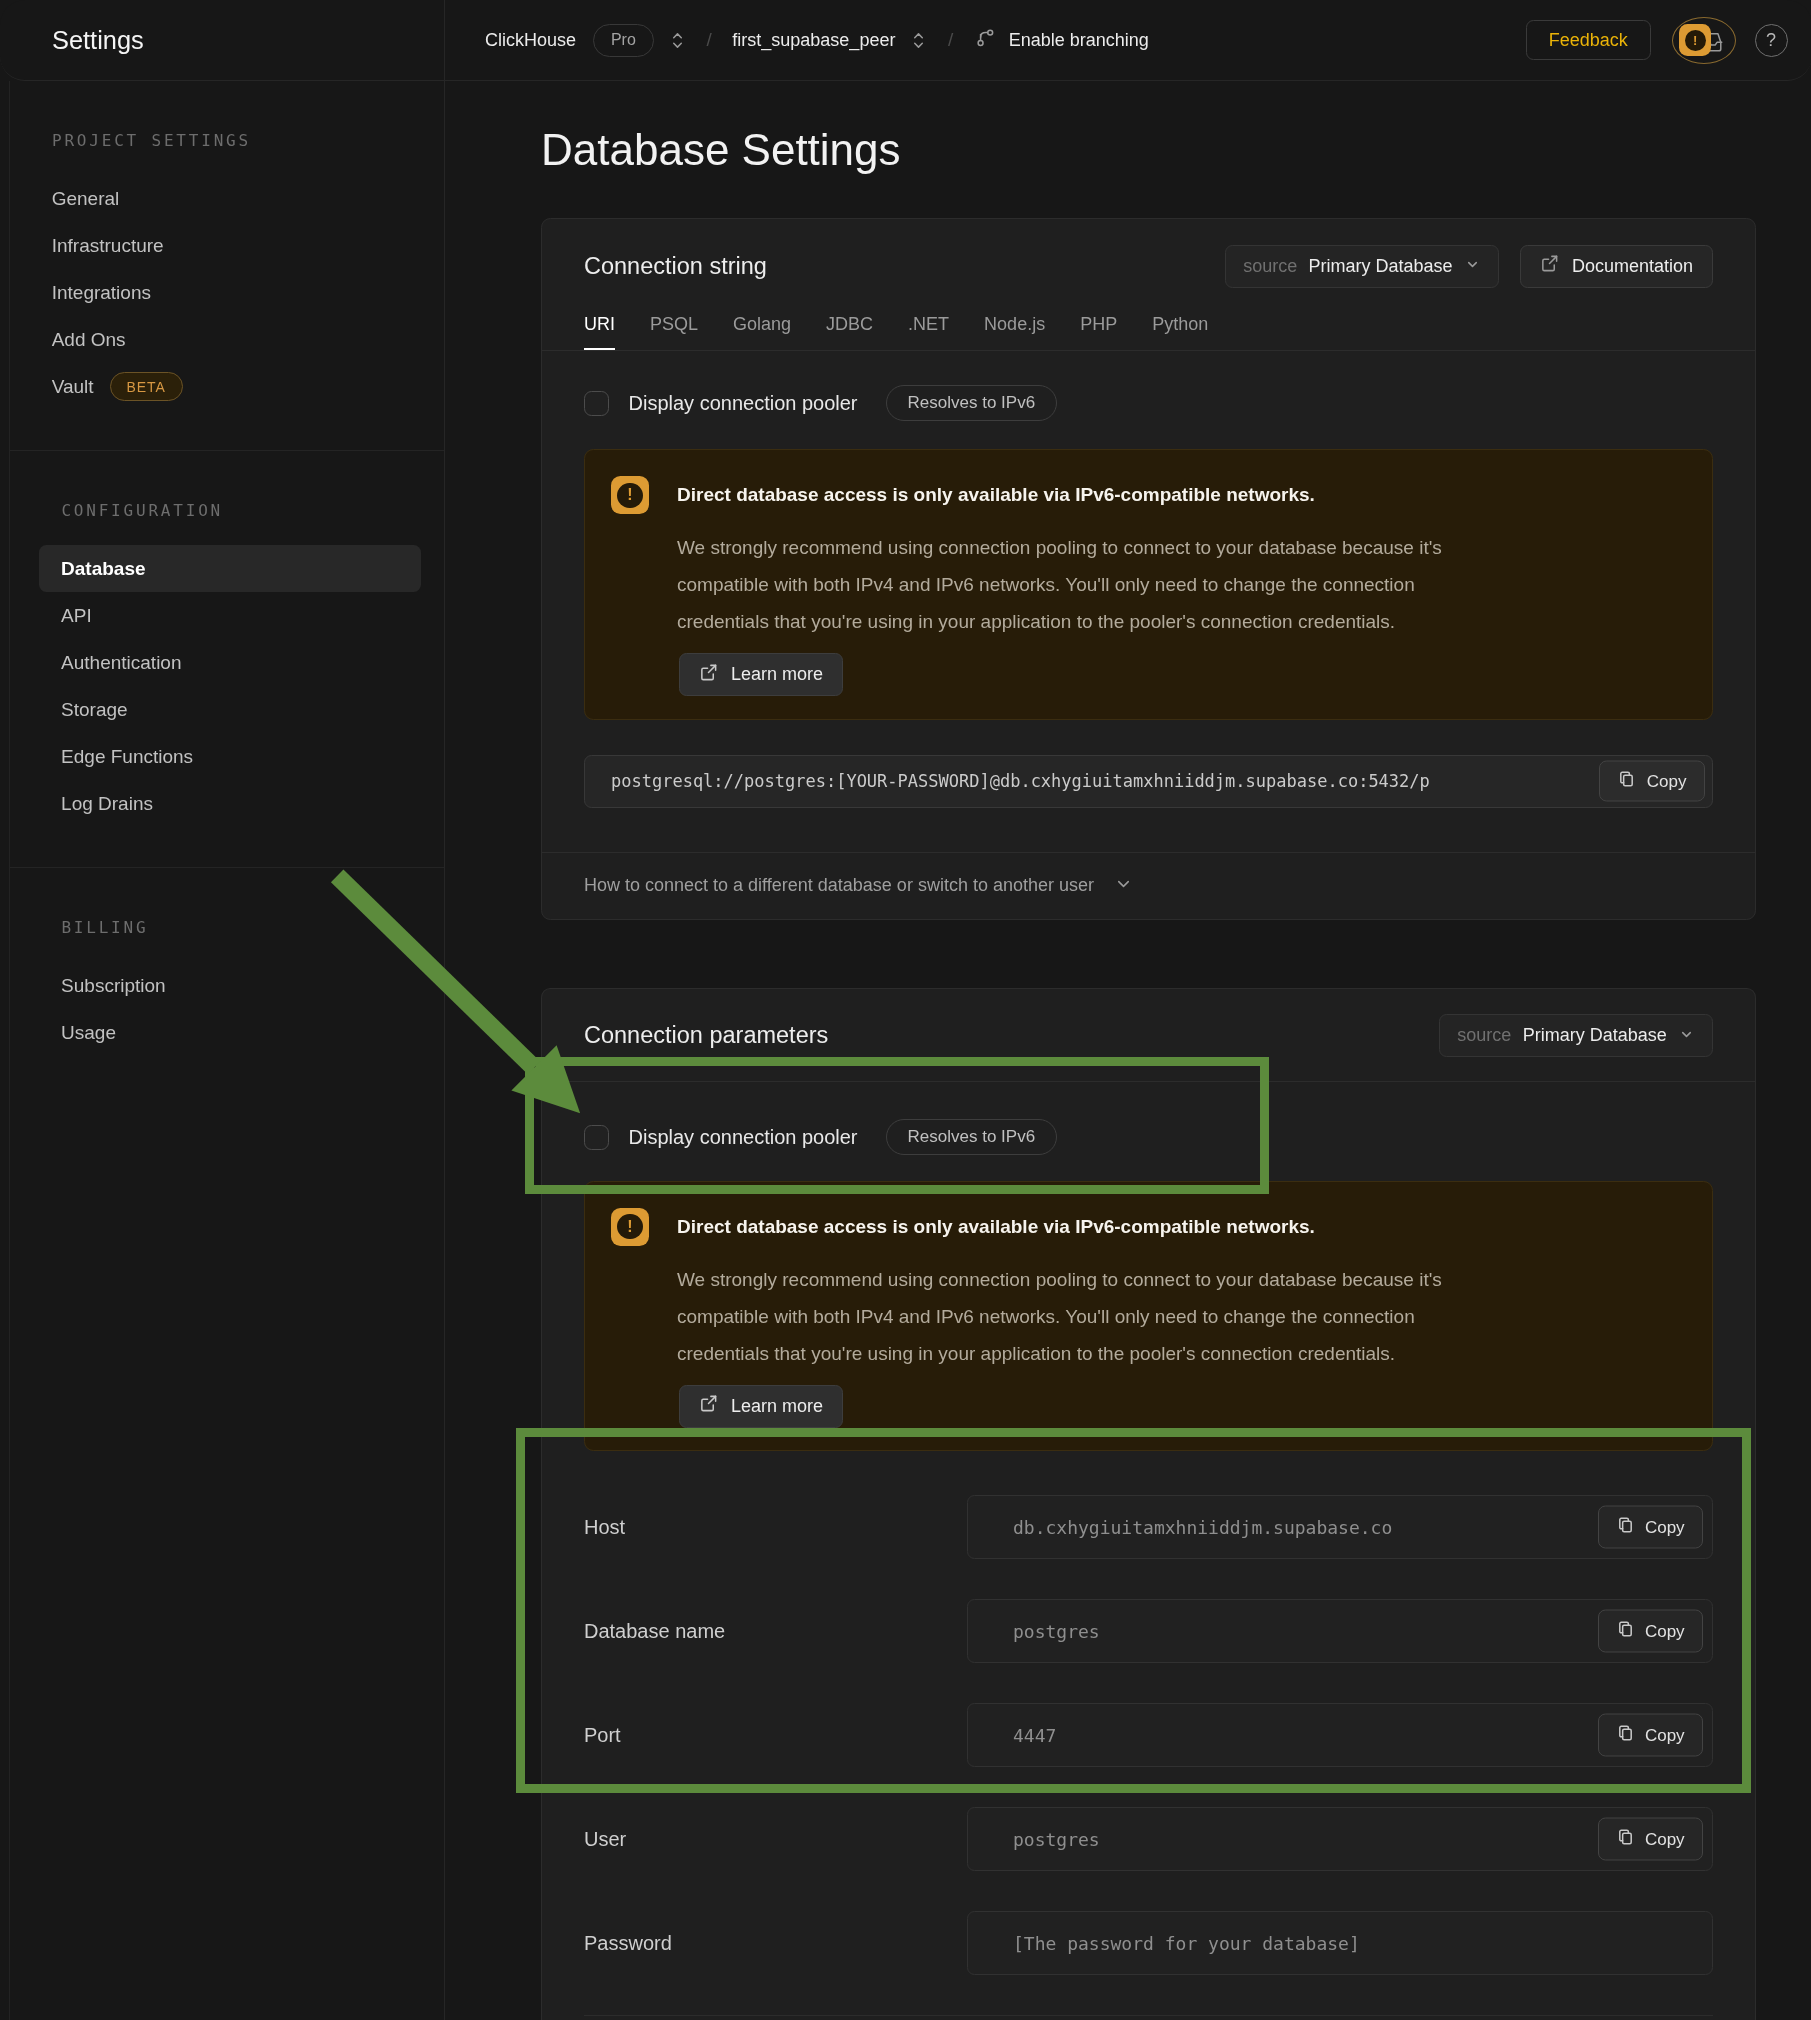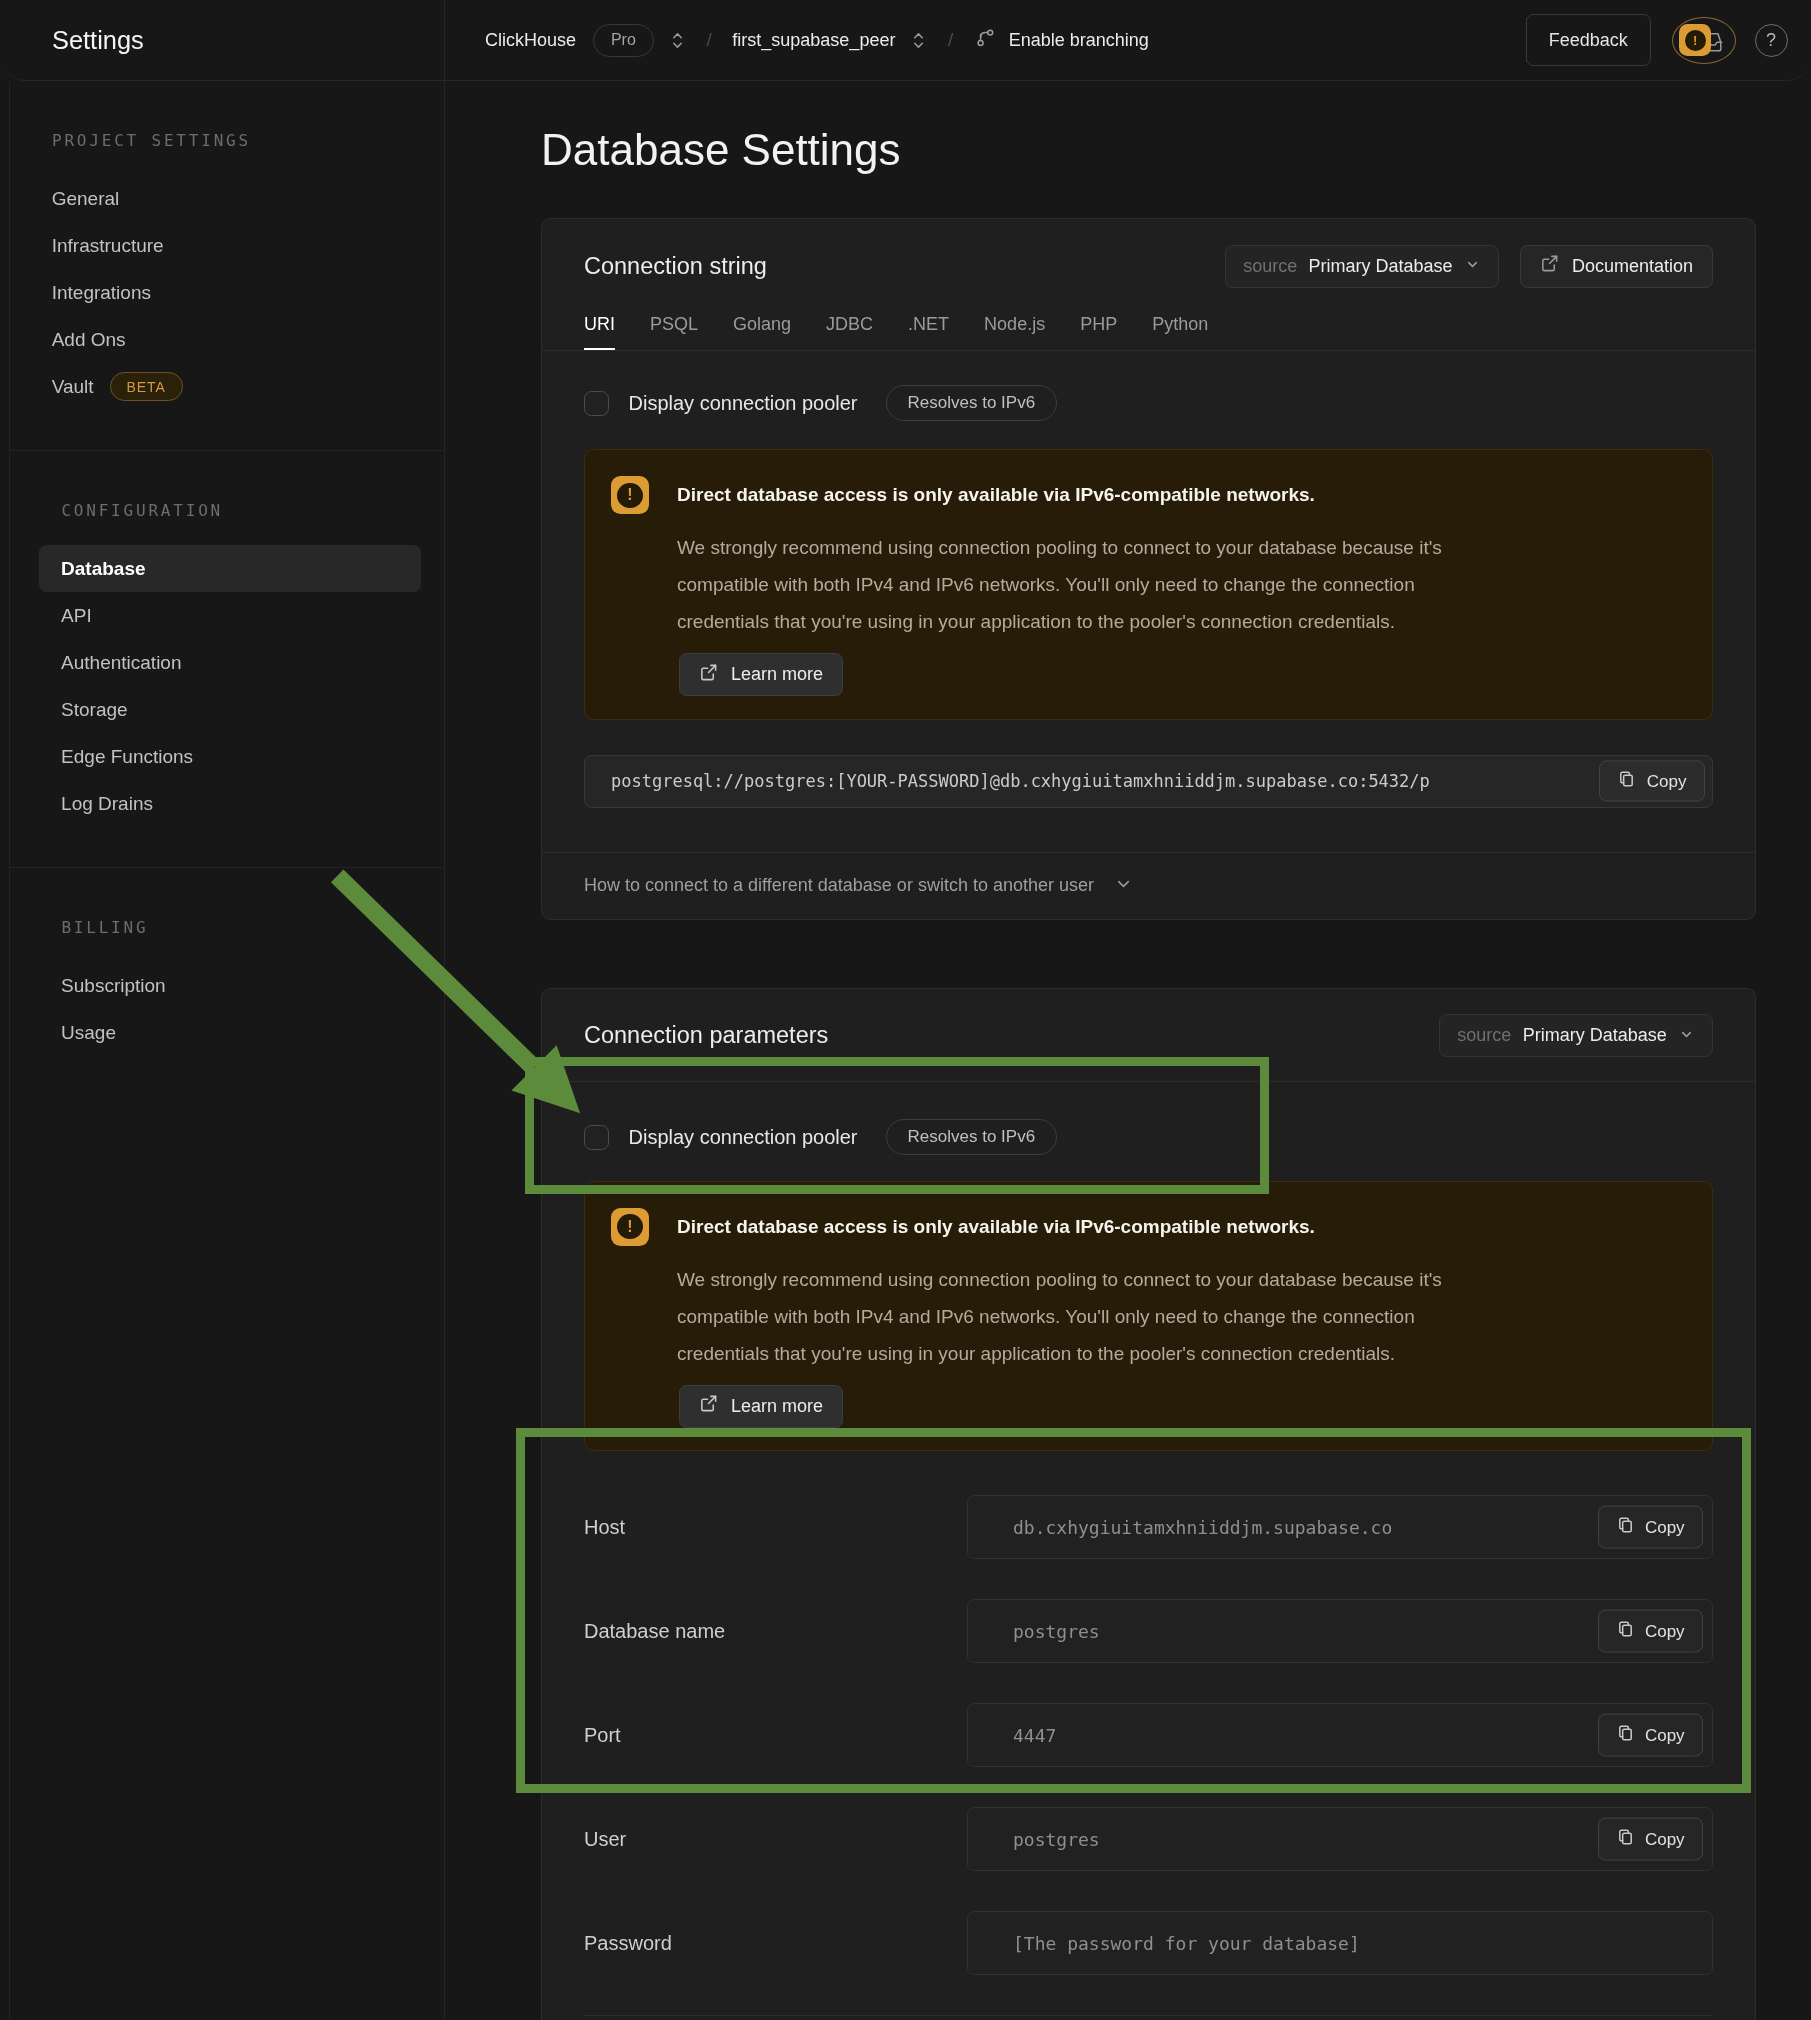--- a/index.html
+++ b/index.html
@@ -27,22 +27,22 @@
   .crumb-org, .crumb-project { font-size:18px; color:#ececec; cursor:pointer; }
   .pill-pro {
     font-size:16px; color:#a3a3a3; border:0.9px solid #383838; border-radius:17px;
     height:33px; padding:0 17px; display:flex; align-items:center; margin-left:1.9px;
   }
   .sort-ico svg, .chev-ico svg { display:block; }
   .crumb-sep { color:#4a4a4a; font-size:19px; padding:0 5.6px; }
   .branch-btn { display:flex; align-items:center; gap:12.2px; font-size:18px; color:#ececec; cursor:pointer; }
   .hdr-actions { margin-left:auto; display:flex; align-items:center; }
   .btn-feedback {
-    height:52px; padding:0 21.7px; border:0.9px solid #3a3a3a; border-radius:7.5px;
-    background:transparent; color:#e5e5e5; font-size:18px; display:flex; align-items:center; cursor:pointer;
+    height:40px; padding:0 21.7px; border:0.9px solid #3a3a3a; border-radius:7.5px;
+    background:transparent; color:#eab308; font-size:18px; display:flex; align-items:center; cursor:pointer;
   }
   .notif-wrap {
     margin-left:21px; width:64px; height:47px; border:1.4px solid #8a6a2f; border-radius:50%;
     display:flex; align-items:center; justify-content:center; position:relative; cursor:pointer;
   }
   .notif-tray { position:absolute; right:9.4px; top:13px; }
   .notif-badge {
     position:absolute; left:6.6px; top:6.6px; width:32px; height:32px; background:#dd9b33;
     border-radius:8.5px; display:flex; align-items:center; justify-content:center;
   }

